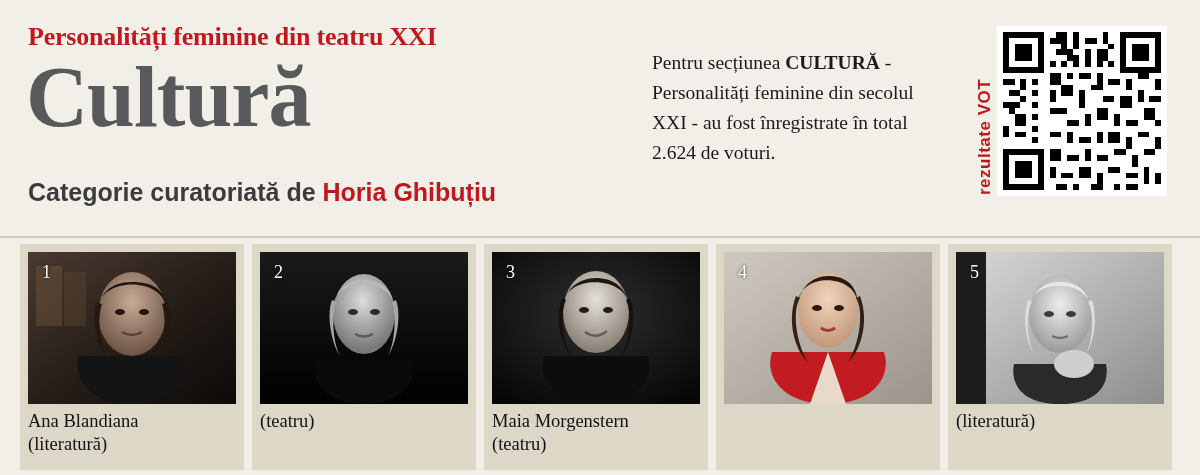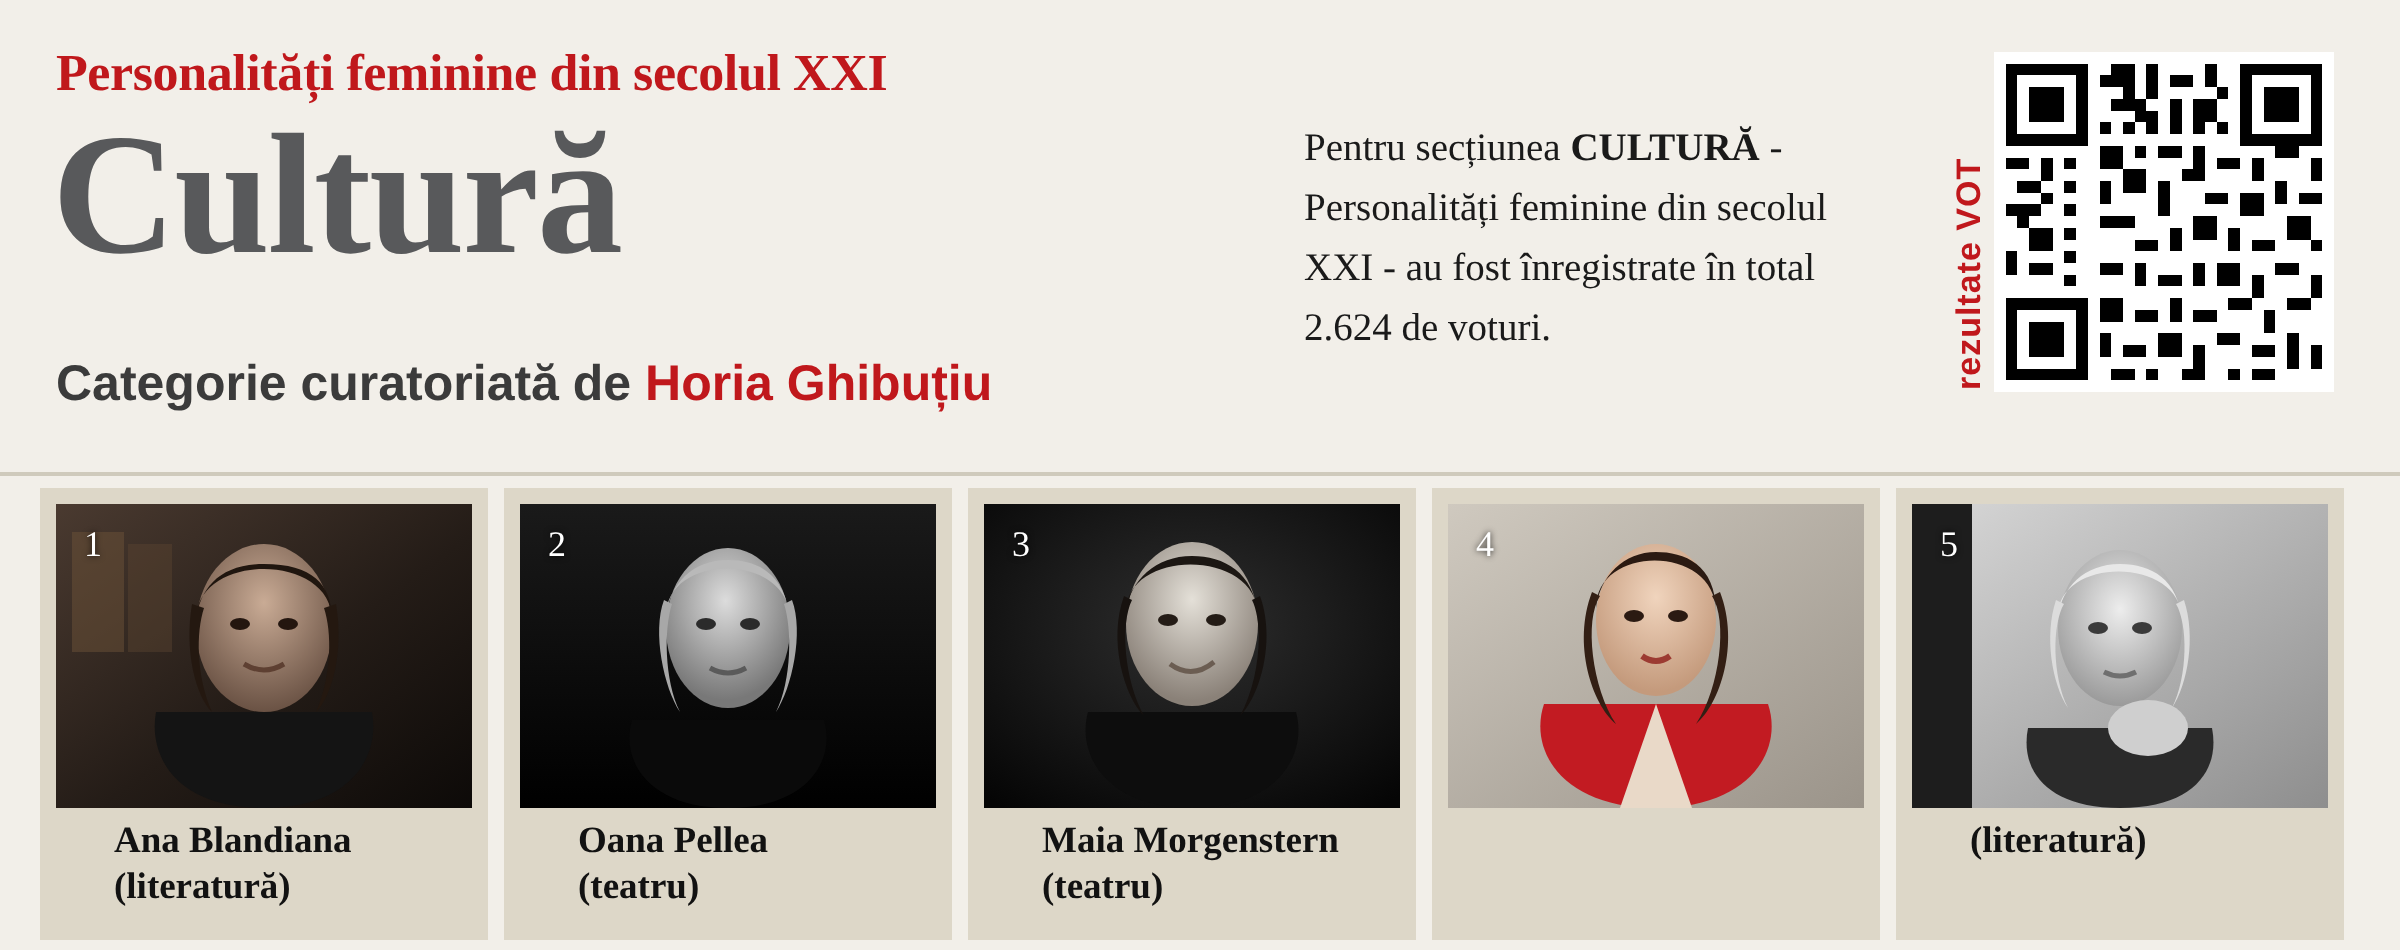--- a/index.html
+++ b/index.html
@@ -60,21 +60,21 @@
     white-space: nowrap;
   }
   .curator .name {
     color: #c0181c;
     margin-top: 28px;
   }
 
   .blurb {
     position: absolute;
     left: 652px;
-    top: 60px;
+    top: 48px;
     width: 268px;
     font-family: "Liberation Serif", serif;
     font-size: 19.5px;
     line-height: 30px;
     color: #1a1a1a;
   }
   .blurb b { font-weight: bold; }
 
   .vot-label {
     position: absolute;
@@ -153,37 +153,36 @@
     font-size: 18px;
     z-index: 5;
     text-shadow: 0 0 3px rgba(0,0,0,0.8);
   }
   .card-caption {
     position: absolute;
     left: 8px;
     top: 166px;
     width: 212px;
     font-family: "Liberation Serif", serif;
-    font-weight: bold;
+    font-weight: normal;
     font-size: 18.5px;
     line-height: 23px;
     color: #121212;
-    margin-left: 29px;
   }
   .card-caption .nm { display: block; }
   .card-caption .fld { display: block; }
 </style>
 </head>
 <body>
 
 <div class="page">
 
   <div class="header">
 
-    <div class="kicker">Personalități feminine din secolul XXI</div>
+    <div class="kicker">Personalități feminine din teatru XXI</div>
 
     <div class="main-title">Cultură</div>
 
     <div class="curator">
       <span>Categorie curatoriată de </span><span class="name">Horia Ghibuțiu</span>
     </div>
 
     <div class="blurb">
       <span>Pentru secțiunea </span><b>CULTURĂ</b><span> - Personalități feminine din secolul XXI - au fost înregistrate în total 2.624 de voturi.</span>
     </div>
@@ -370,21 +369,20 @@
           <path d="M73 56 C73 24 135 24 135 58 C133 36 120 28 104 28 C86 28 75 40 73 56 Z" fill="#b9b9b9"></path>
           <path d="M72 48 C66 64 72 92 80 104 C72 88 72 62 76 50 Z" fill="#a8a8a8"></path>
           <path d="M136 48 C142 64 136 92 128 104 C136 88 136 62 132 50 Z" fill="#a8a8a8"></path>
           <ellipse cx="93" cy="60" rx="5" ry="3" fill="#2b2b2b"></ellipse>
           <ellipse cx="115" cy="60" rx="5" ry="3" fill="#2b2b2b"></ellipse>
           <path d="M95 82 Q104 87 113 82" stroke="#5a5a5a" stroke-width="2.5" fill="none"></path>
         </svg>
         <span class="rank">2</span>
       </div>
       <div class="card-caption">
-        <span class="nm">Oana Pellea</span>
         <span class="fld">(teatru)</span>
       </div>
     </div>
 
     <div class="card">
       <div class="card-photo">
         <svg width="208" height="152" viewBox="0 0 208 152" aria-hidden="true">
           <defs>
             <radialGradient id="bg3" cx="50%" cy="40%" r="75%">
               <stop offset="0%" stop-color="#2e2e2e"></stop>

